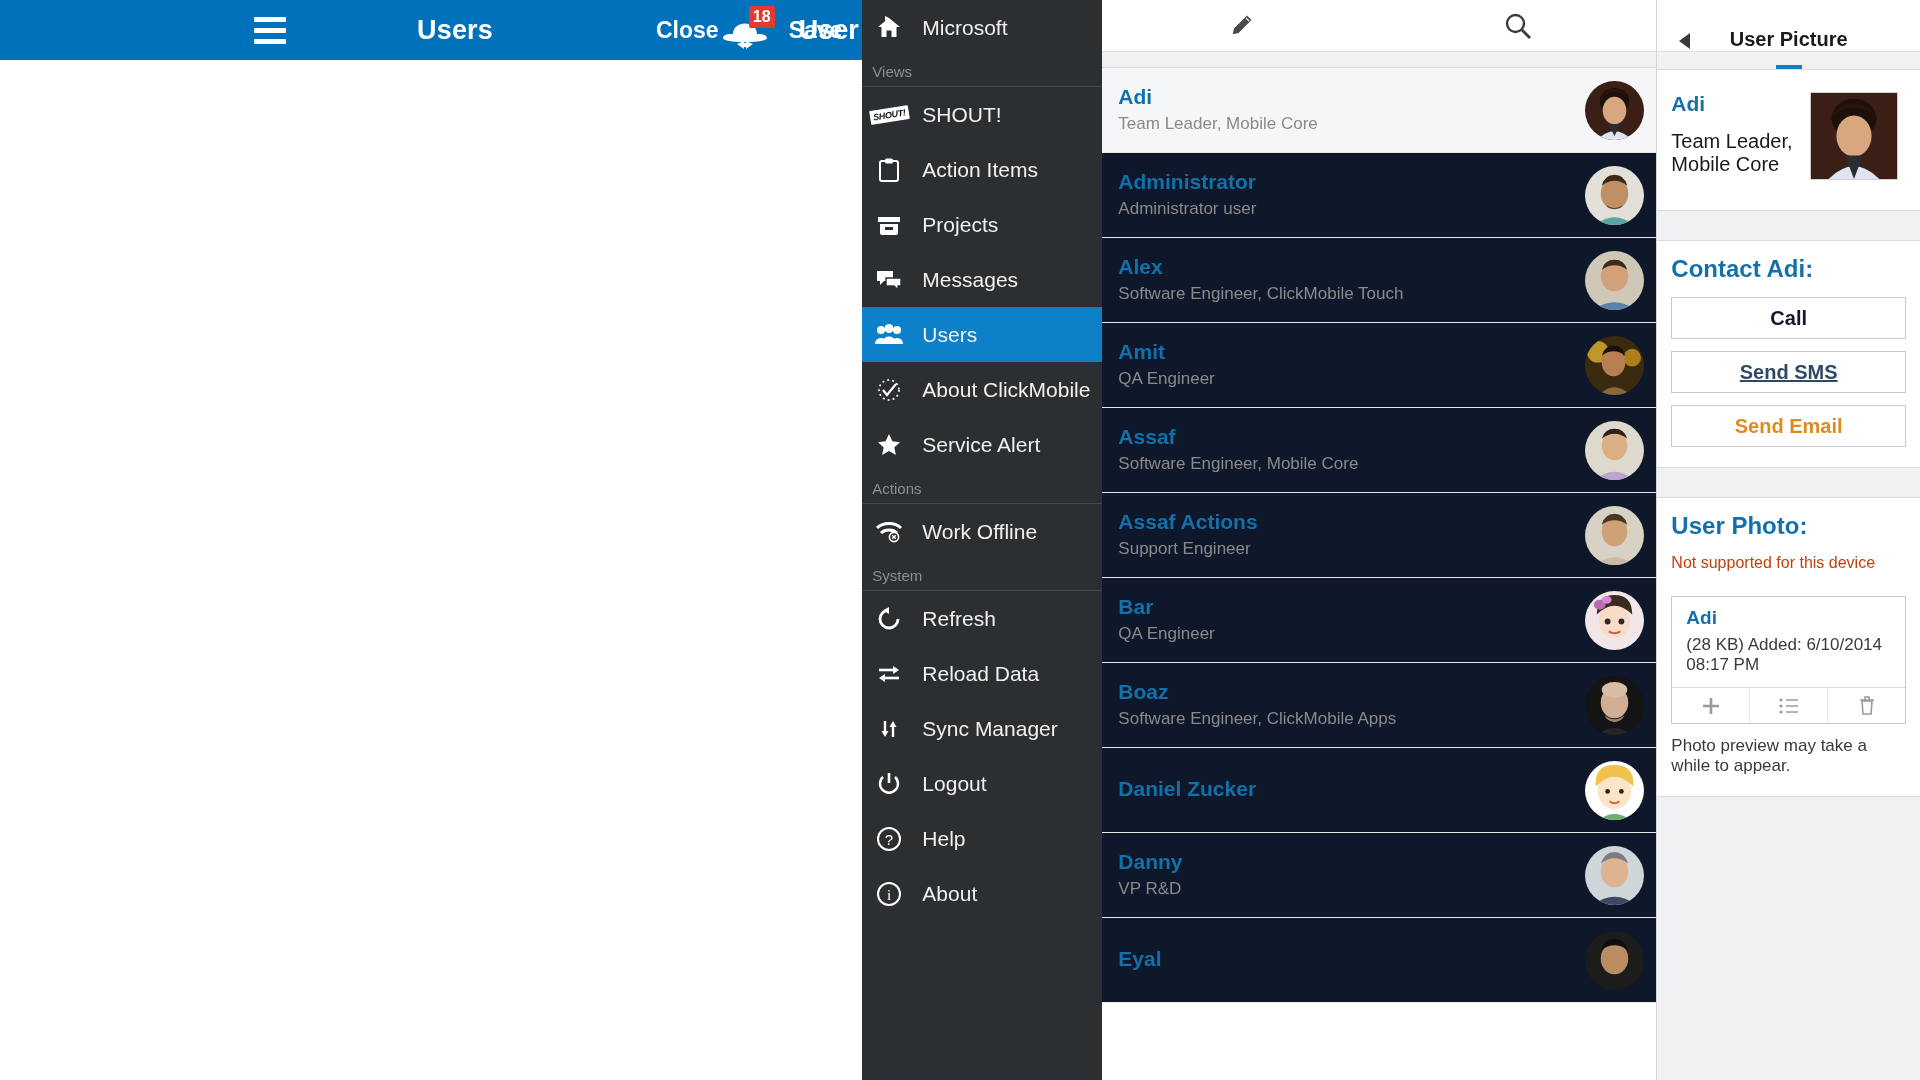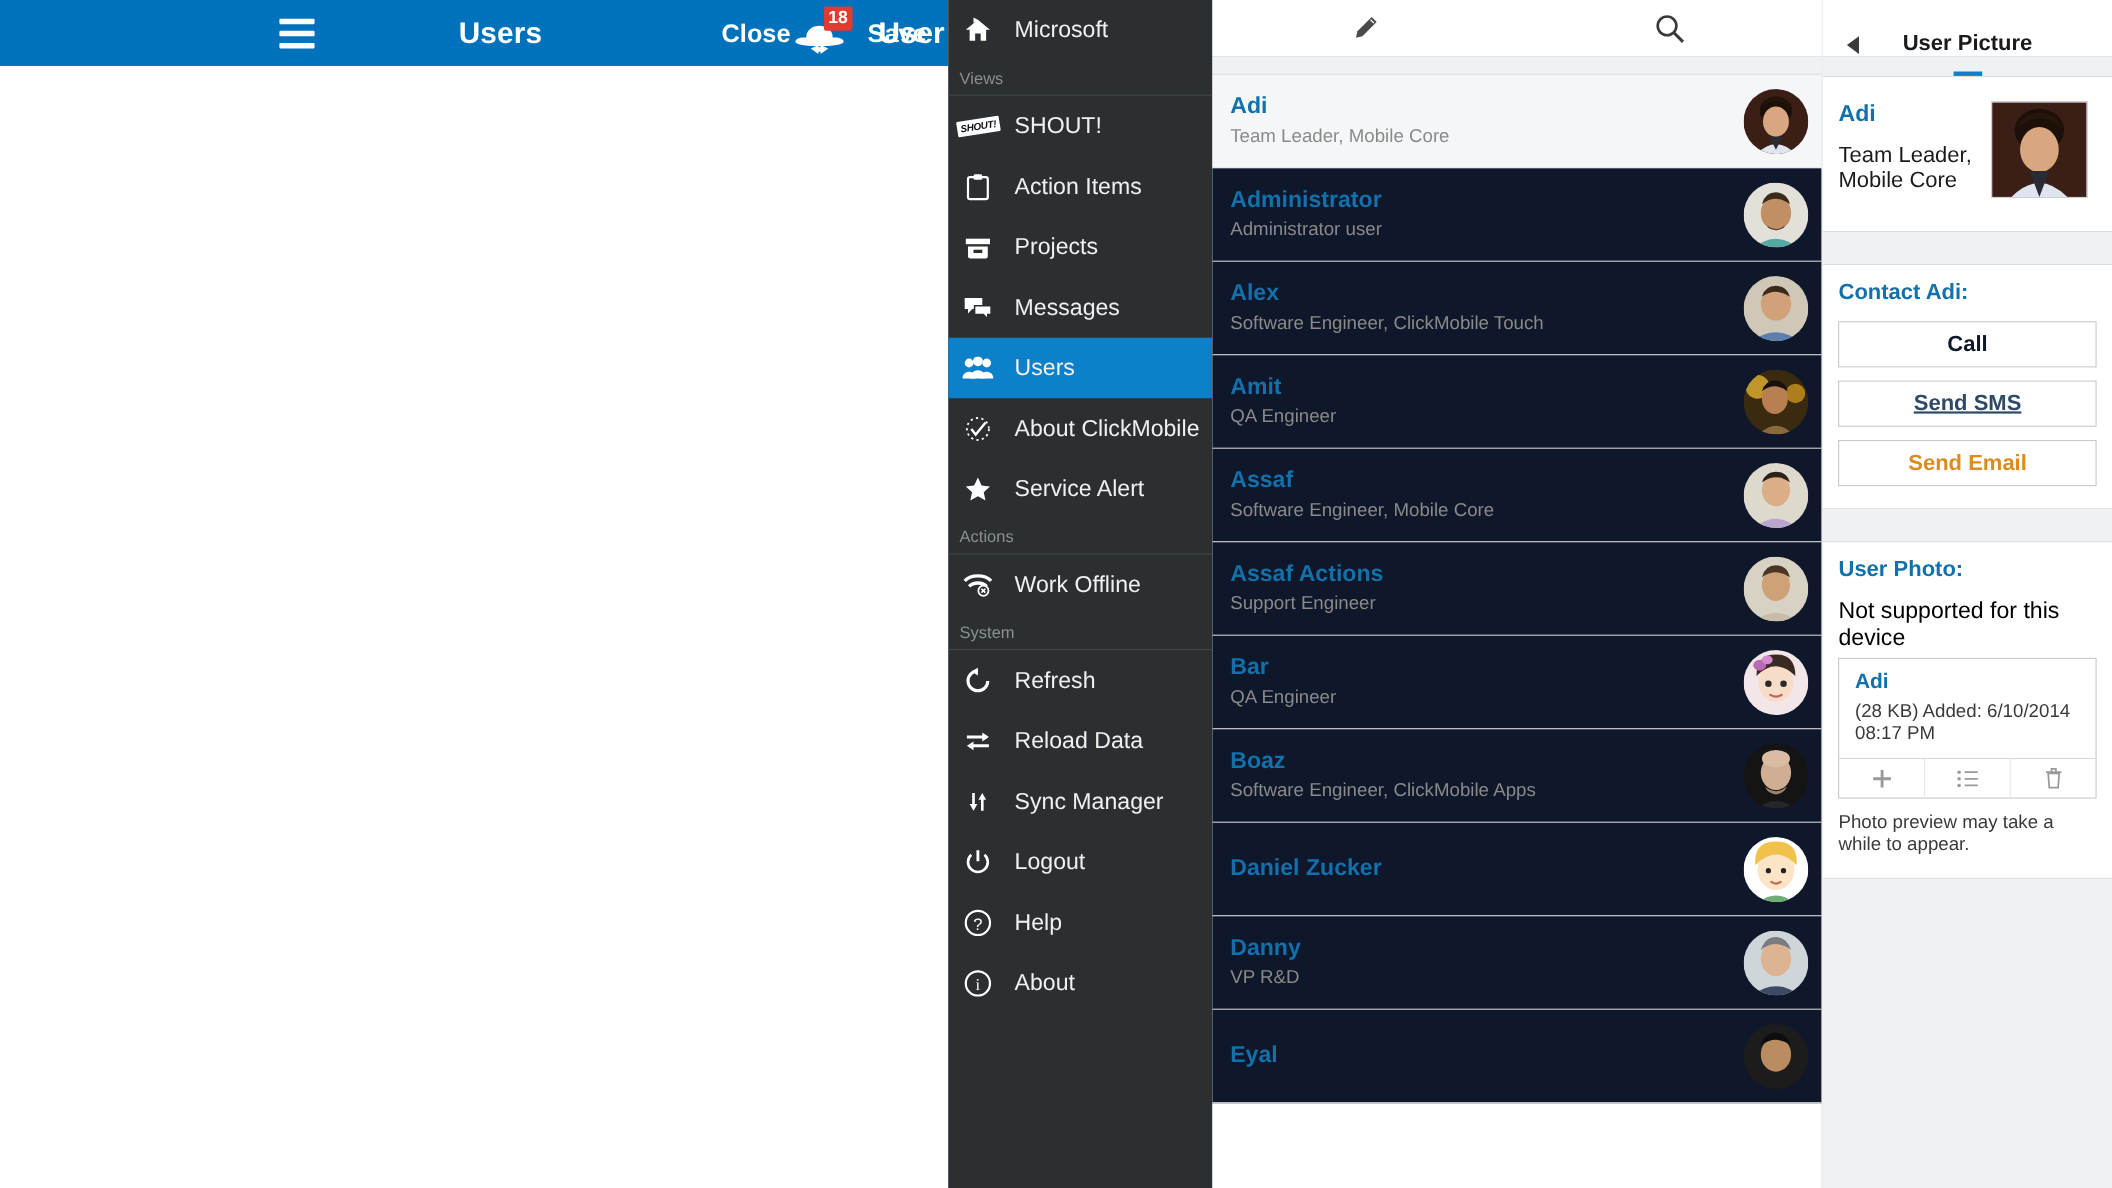--- a/index.html
+++ b/index.html
@@ -118,32 +118,32 @@
   .hdr-name { font-size: 21px; font-weight: bold; color: #1271ab; }
   .hdr-role { font-size: 20px; color: #1a1a1a; margin-top: 14px; }
   .hdr-photo {
     width: 88px; height: 88px; flex: 0 0 88px; overflow: hidden;
     border: 1px solid #cfcfcf; background: #ddd;
   }
   .hdr-photo svg { width: 100%; height: 100%; display: block; }
   .gap { height: 30px; background: #eff1f2; border-bottom: 1px solid #dcdcdc; }
 
   .sec { background: #fff; padding: 14px 14px 20px 14px; border-bottom: 1px solid #dcdcdc; }
-  .sec-title { font-size: 20px; font-weight: bold; color: #1271ab; margin-bottom: 14px; }
+  .sec-title { font-size: 24px; font-weight: bold; color: #1271ab; margin-bottom: 14px; }
   .act-btn {
     border: 1px solid #c9c9c9; background: #fff; height: 42px; margin-bottom: 12px;
     display: flex; align-items: center; justify-content: center; cursor: pointer;
     font-size: 20px; font-weight: bold;
   }
   .act-btn:last-child { margin-bottom: 0; }
   .act-call { color: #0f172a; }
   .act-sms { color: #2d4a66; text-decoration: underline; }
   .act-email { color: #de8b1e; }
 
-  .nosupport { font-size: 21px; color: #000000; margin-bottom: 6px; }
+  .nosupport { font-size: 16px; color: #c2410c; margin-bottom: 24px; }
   .attach-card { border: 1px solid #c9c9c9; background: #fff; }
   .attach-main { padding: 10px 12px 12px 14px; }
   .attach-name { font-size: 19px; font-weight: bold; color: #1271ab; }
   .attach-meta { font-size: 17px; color: #3a3a3a; margin-top: 6px; }
   .attach-actions { display: flex; border-top: 1px solid #d8d8d8; height: 36px; }
   .attach-act {
     flex: 1 1 0; display: flex; align-items: center; justify-content: center;
     cursor: pointer; border-right: 1px solid #e9e9e9;
   }
   .attach-act:last-child { border-right: none; }

